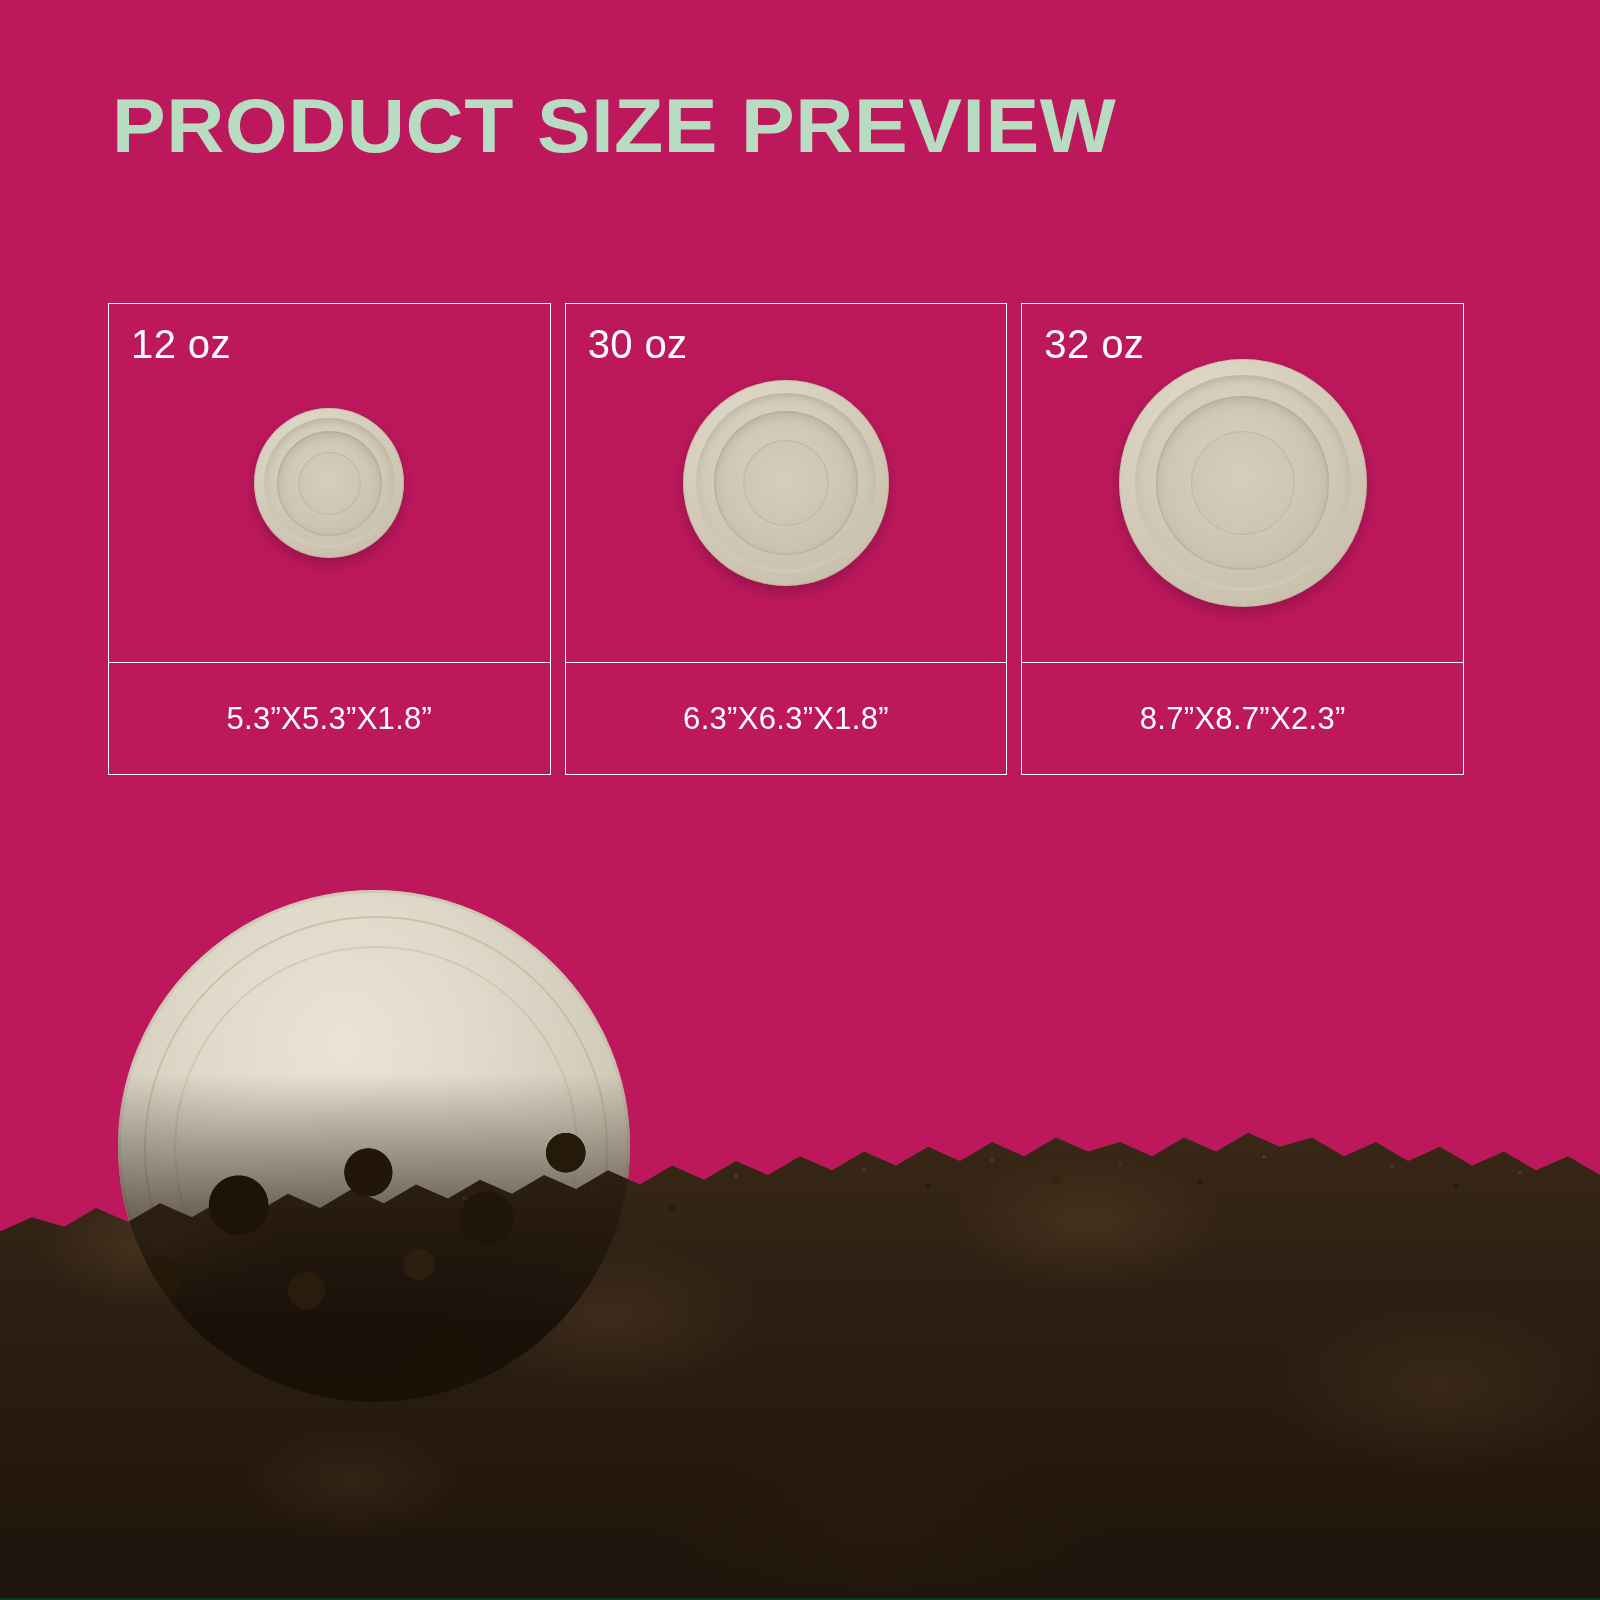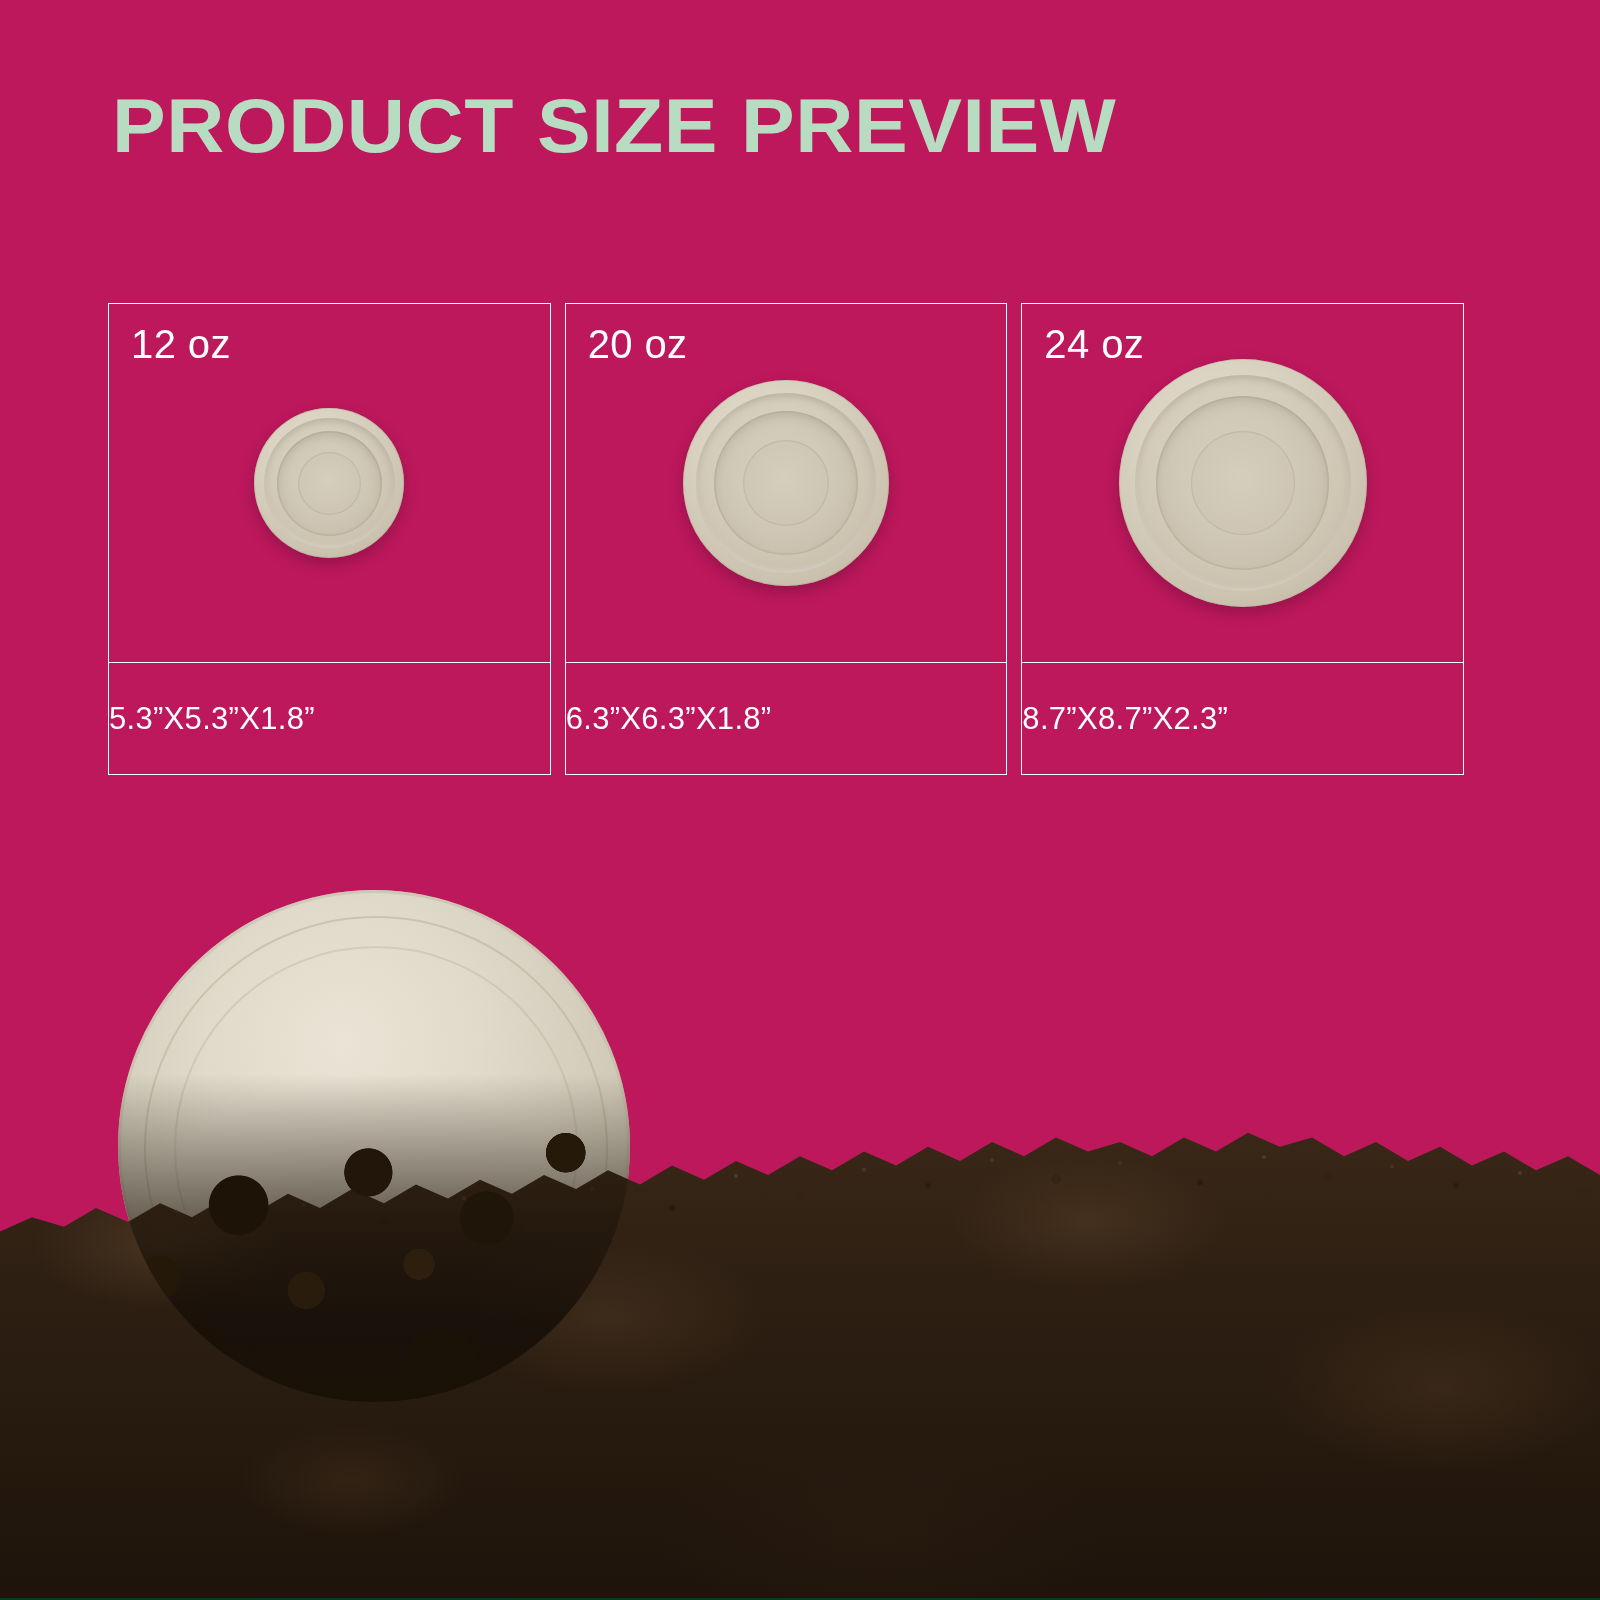--- a/index.html
+++ b/index.html
@@ -62,21 +62,21 @@
     top: 16px;
     font-size: 40px;
     color: #ffffff;
     letter-spacing: 0.4px;
     line-height: 1.2;
   }
   .cell-bottom {
     flex: 1 1 auto;
     display: flex;
     align-items: center;
-    justify-content: flex-start;
+    justify-content: center;
   }
   .cell-dims {
     font-size: 31px;
     color: #ffffff;
     letter-spacing: 0.3px;
     white-space: nowrap;
   }
 
   
   .bowl-wrap {
@@ -301,35 +301,35 @@
         </div>
       </div>
       <div class="cell-bottom">
         <div class="cell-dims">5.3”X5.3”X1.8”</div>
       </div>
     </div>
 
 
     <div class="size-cell">
       <div class="cell-top">
-        <div class="cell-label">20 oz</div>
+        <div class="cell-label">30 oz</div>
         <div class="bowl-wrap">
           <div class="bowl" style="width:206px;height:206px;">
             <div class="bowl-base"></div>
           </div>
         </div>
       </div>
       <div class="cell-bottom">
         <div class="cell-dims">6.3”X6.3”X1.8”</div>
       </div>
     </div>
 
     <div class="size-cell">
       <div class="cell-top">
-        <div class="cell-label">24 oz</div>
+        <div class="cell-label">32 oz</div>
         <div class="bowl-wrap">
           <div class="bowl" style="width:248px;height:248px;">
             <div class="bowl-base"></div>
           </div>
         </div>
       </div>
       <div class="cell-bottom">
         <div class="cell-dims">8.7”X8.7”X2.3”</div>
       </div>
     </div>

